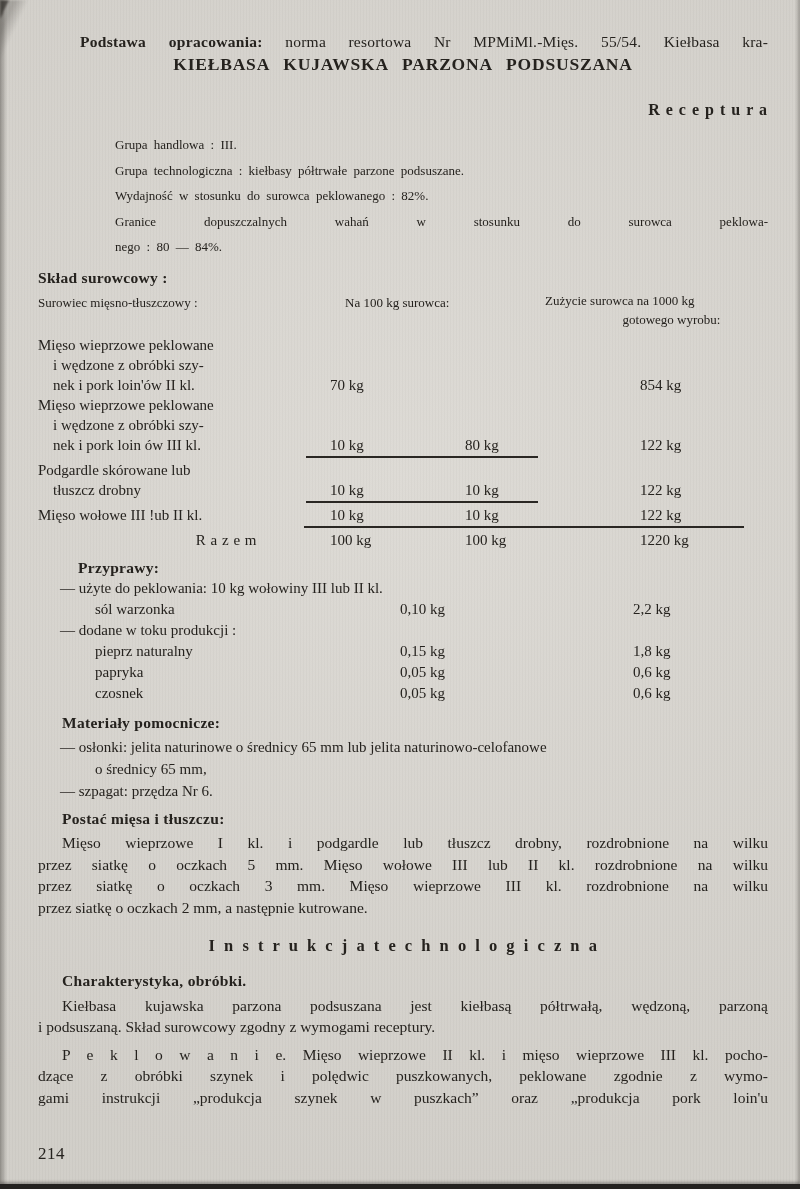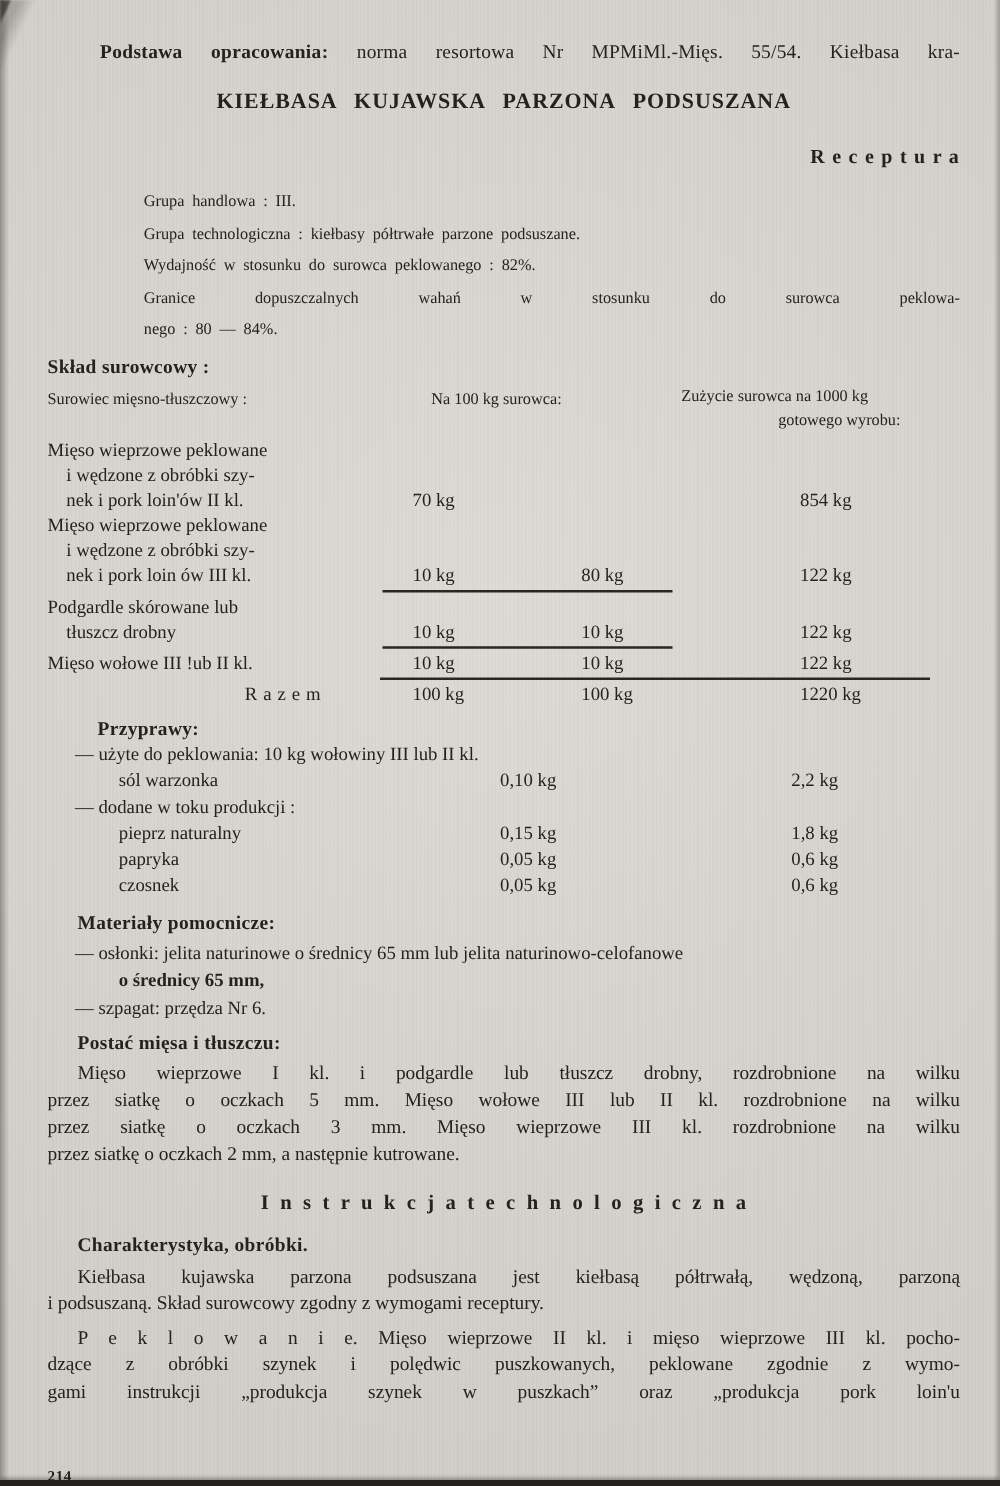--- a/index.html
+++ b/index.html
@@ -24,21 +24,21 @@
   .corner-smudge{position:absolute;left:0;top:0;width:34px;height:120px;pointer-events:none;
     background:linear-gradient(115deg, rgba(38,35,31,0.75) 0 8px, rgba(38,35,31,0.25) 8px 14px, rgba(38,35,31,0) 26px);
     filter:blur(1px);}
   .content{position:absolute;left:38px;right:32px;top:0;}
 
   .basis{margin-top:30px;font-size:15.5px;line-height:24px;letter-spacing:0.2px;}
   .basis .l1{text-align:justify;text-align-last:justify;padding-left:42px;}
   .basis .l2{text-align:justify;text-align-last:justify;}
   .basis b{letter-spacing:0.3px;}
 
-  .doc-title{margin-top:16px;text-align:center;font-weight:bold;font-size:17.5px;
+  .doc-title{margin-top:0;text-align:center;font-weight:bold;font-size:17.5px;
     letter-spacing:0.8px;word-spacing:9px;}
   .doc-subtitle{margin-top:26px;text-align:right;font-weight:bold;font-size:16px;letter-spacing:1px;}
 
   .intro{margin-top:13px;padding-left:77px;font-size:13px;line-height:25.5px;word-spacing:3px;}
   .intro .just{text-align:justify;text-align-last:justify;padding-right:0;}
 
   .sec-heading{font-weight:bold;font-size:15.5px;letter-spacing:0.3px;}
   .sklad-heading{margin-top:9px;}
 
   .thead{display:grid;grid-template-columns:267px 240px 1fr;font-size:13px;margin-top:4px;line-height:19px;}
@@ -60,32 +60,32 @@
   .trow.razem .tname{text-align:right;padding-right:48px;letter-spacing:0.5px;}
 
   .przyprawy{font-size:15px;line-height:21px;margin-top:7px;}
   .przyprawy .heading{padding-left:40px;}
   .dash-item{padding-left:22px;}
   .prow{display:grid;grid-template-columns:362px 233px 1fr;}
   .prow .pname{padding-left:57px;}
 
   .materialy{font-size:15px;line-height:22px;margin-top:8px;}
   .materialy .heading{padding-left:24px;margin-bottom:2px;}
-  .materialy .cont{padding-left:57px;font-weight:bold;}
+  .materialy .cont{padding-left:57px;}
 
   .para-block{font-size:15.5px;line-height:21.5px;margin-top:6px;}
   .para-block .heading{padding-left:24px;margin-bottom:3px;}
   .pline{text-align:justify;text-align-last:justify;}
   .pline.first{padding-left:24px;}
   .pline.last{text-align-last:left;}
 
   .instrukcja-heading{margin-top:18px;text-align:center;font-weight:bold;font-size:16.5px;letter-spacing:0.5px;word-spacing:4px;}
 
   .charakterystyka{margin-top:14px;}
-  .page-number{position:absolute;left:38px;bottom:0;font-weight:bold;font-size:12px;letter-spacing:0.5px;}
+  .page-number{position:absolute;left:38px;bottom:25px;font-weight:normal;font-size:17px;letter-spacing:0.5px;}
 </style>
 </head>
 <body>
 
 <div class="paper-texture"></div>
 <div class="corner-smudge"></div>
 
 <div class="content">
 
   <div class="basis">

